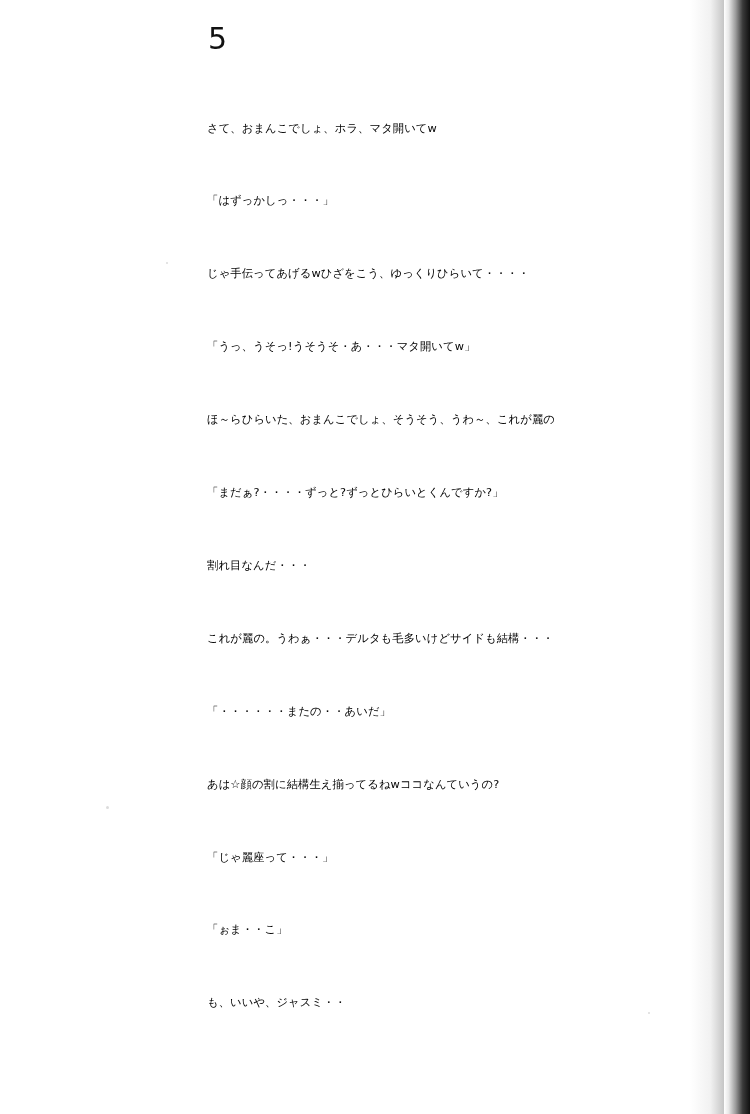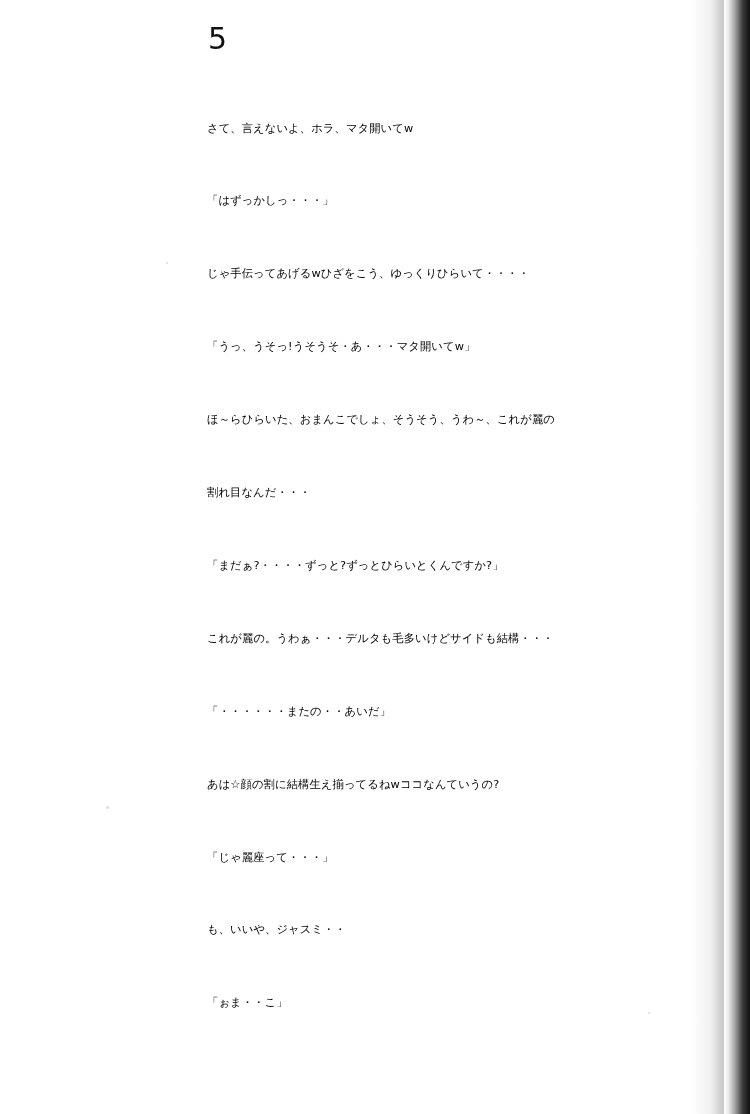--- a/index.html
+++ b/index.html
@@ -78,33 +78,33 @@
 <div class="page-edge-shadow-soft"></div>
 <div class="page-edge-shadow"></div>
 
 <div class="speckle" style="left:106px; top:806px; width:3px; height:3px;"></div>
 <div class="speckle" style="left:166px; top:262px; width:2px; height:2px;"></div>
 <div class="speckle" style="left:648px; top:1012px; width:2px; height:2px;"></div>
 
 <div class="page-content">
   <div class="page-number">5</div>
   <div class="body-text">
-    <p>さて、言えないよ、ホラ、マタ開いてw</p>
+    <p>さて、おまんこでしょ、ホラ、マタ開いてw</p>
     <p>「はずっかしっ・・・」</p>
     <p>じゃ手伝ってあげるwひざをこう、ゆっくりひらいて・・・・</p>
     <p>「うっ、うそっ!うそうそ・あ・・・マタ開いてw」</p>
     <p>ほ～らひらいた、おまんこでしょ、そうそう、うわ～、これが麗の</p>
+    <p>「まだぁ?・・・・ずっと?ずっとひらいとくんですか?」</p>
     <p>割れ目なんだ・・・</p>
-    <p>「まだぁ?・・・・ずっと?ずっとひらいとくんですか?」</p>
     <p>これが麗の。うわぁ・・・デルタも毛多いけどサイドも結構・・・</p>
     <p>「・・・・・・またの・・あいだ」</p>
     <p>あは☆顔の割に結構生え揃ってるねwココなんていうの?</p>
     <p>「じゃ麗座って・・・」</p>
+    <p>「ぉま・・こ」</p>
     <p>も、いいや、ジャスミ・・</p>
-    <p>「ぉま・・こ」</p>
     
     
     
     
     
     
     
     
     
     

